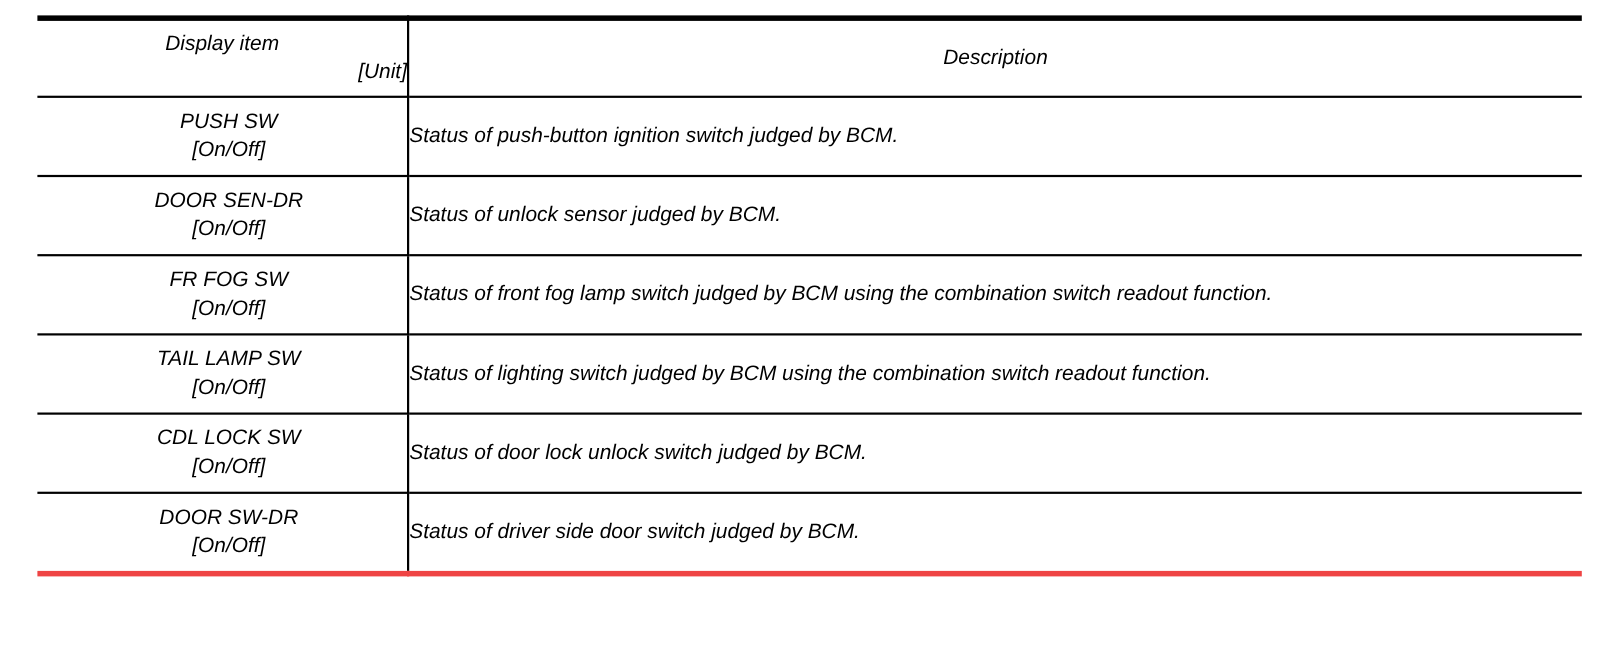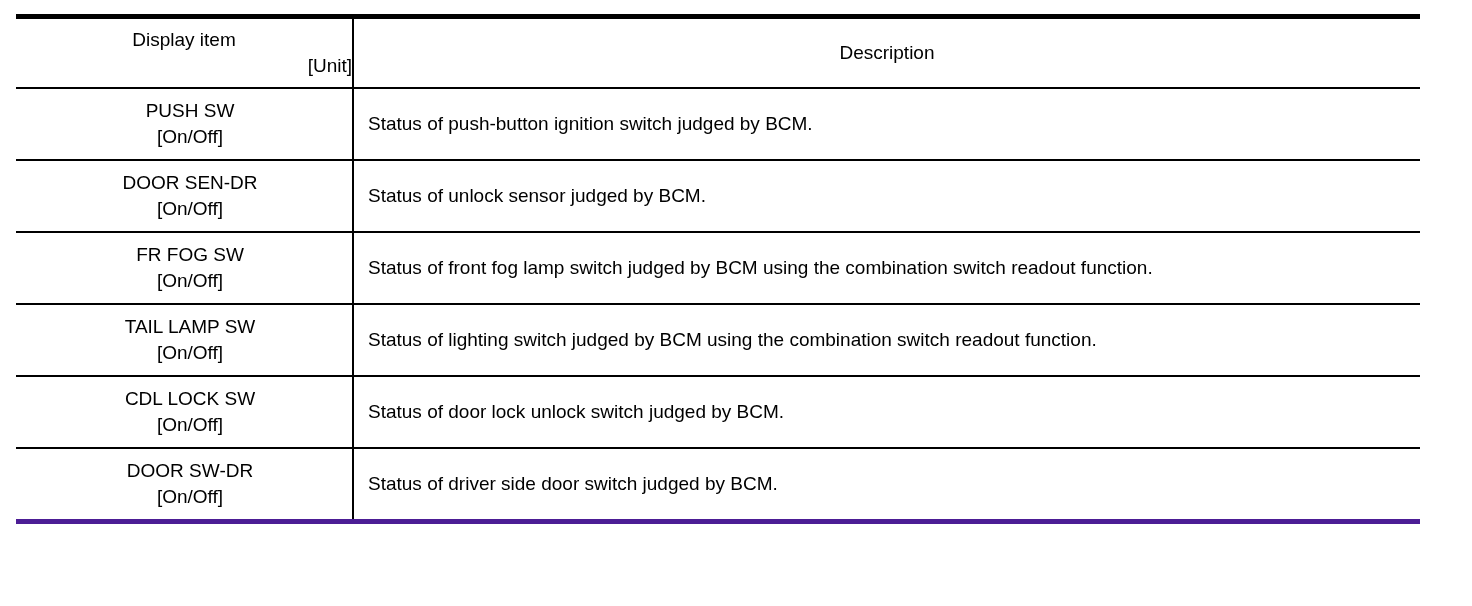--- a/index.html
+++ b/index.html
@@ -11,27 +11,28 @@
     position: relative;
     width: 1472px;
     height: 606px;
     background: #ffffff;
     font-family: "Liberation Sans", sans-serif;
     color: #000000;
     overflow: hidden;
   }
   table.spec-table {
     position: absolute;
-    left: 16px;
+    left: 34px;
     top: 14px;
     width: 1404px;
     border-collapse: collapse;
     table-layout: fixed;
     border-top: 5px solid #000000;
-    border-bottom: 5px solid #4c1d95;
+    border-bottom: 5px solid #ef4444;
+    font-style: italic;
   }
   col.item-col { width: 337px; }
   th, td {
     border-bottom: 2px solid #000000;
     padding: 0;
   }
   th:first-child, td:first-child {
     border-right: 2px solid #000000;
   }
   thead th {
@@ -42,21 +43,21 @@
     text-align: center;
     vertical-align: middle;
   }
   tbody td {
     height: 70px;
     font-size: 19px;
     vertical-align: middle;
   }
   .item-cell { padding-left: 12px; }
   .item-line { line-height: 26px; text-align: center; }
-  .desc-cell { padding-left: 14px; line-height: 24px; }
+  .desc-cell { line-height: 24px; }
 </style>
 </head>
 <body>
 
 <div class="page">
   <table class="spec-table">
     <colgroup>
       <col class="item-col">
       <col class="desc-col">
     </colgroup>

